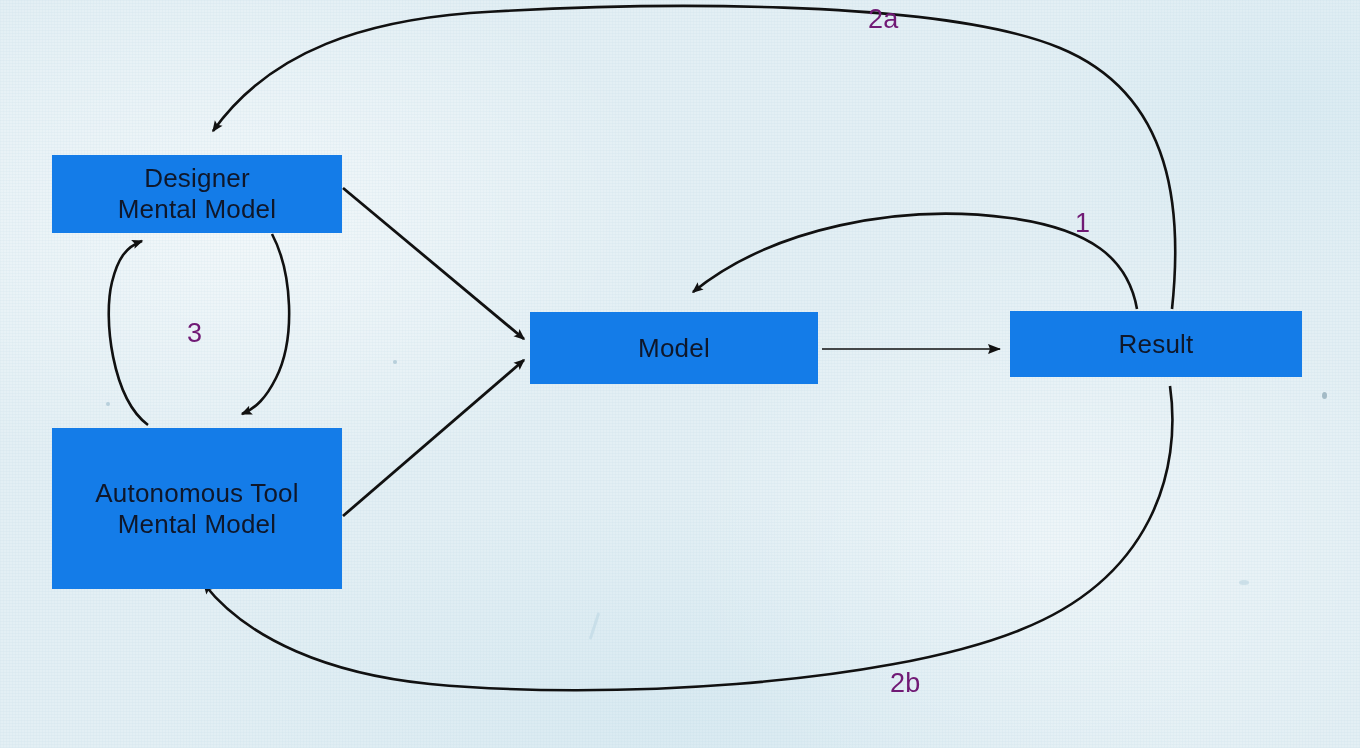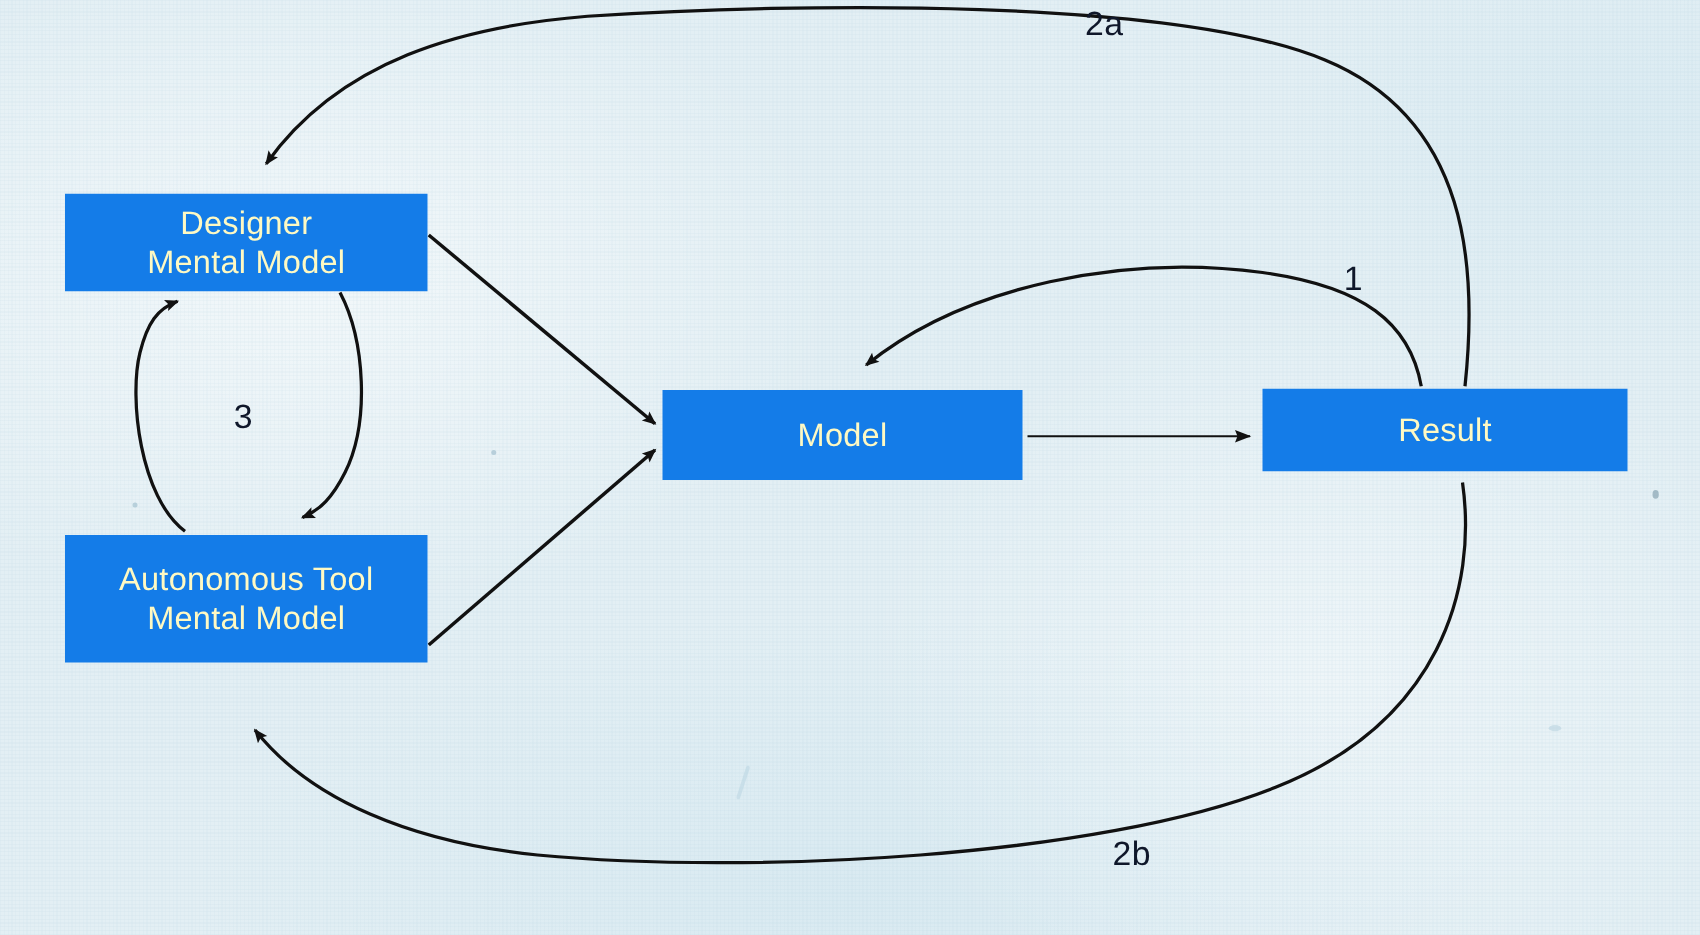--- a/index.html
+++ b/index.html
@@ -42,31 +42,31 @@
     width: 1360px;
     height: 748px;
   }
   .node-box {
     position: absolute;
     box-sizing: border-box;
     display: flex;
     align-items: center;
     justify-content: center;
     text-align: center;
-    color: #fef9c3;
+    color: #0f172a;
     background: #147ce8;
     line-height: 1.18;
     letter-spacing: 0.2px;
     white-space: pre-line;
     user-select: none;
   }
   .node-label { display: block; }
   .edge-label {
     position: absolute;
-    color: #0f172a;
+    color: #701a75;
     font-size: 27px;
     letter-spacing: 0.3px;
     user-select: none;
     white-space: nowrap;
   }
   .speck {
     position: absolute;
     background: #9fc3d4;
     border-radius: 50%;
     opacity: 0.55;
@@ -112,21 +112,21 @@
     <path d="M343,516 L524,360" fill="none" stroke="#111111" stroke-width="2.8" marker-end="url(#ah)"></path>
 
     <path d="M822,349 L1000,349" fill="none" stroke="#111111" stroke-width="1.7" marker-end="url(#ah-thin)"></path>
   </svg>
 
   <div class="node-box" style="left:52px; top:155px; width:290px; height:78px; font-size:26px;">
     <span class="node-label">Designer
 Mental Model</span>
   </div>
 
-  <div class="node-box" style="left:52px; top:428px; width:290px; height:102px; font-size:26px;">
+  <div class="node-box" style="left:52px; top:428px; width:290px; height:161px; font-size:26px;">
     <span class="node-label">Autonomous Tool
 Mental Model</span>
   </div>
 
   <div class="node-box" style="left:530px; top:312px; width:288px; height:72px; font-size:26px;">
     <span class="node-label">Model</span>
   </div>
 
   <div class="node-box" style="left:1010px; top:311px; width:292px; height:66px; font-size:26px;">
     <span class="node-label">Result</span>

